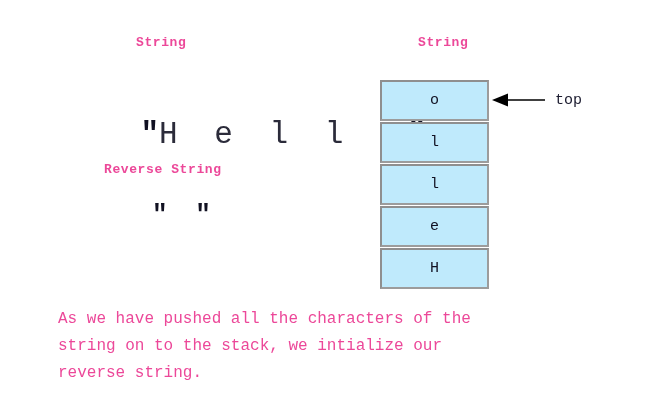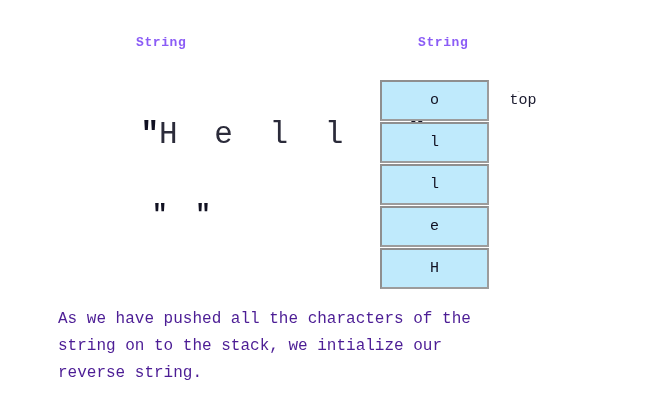--- a/index.html
+++ b/index.html
@@ -26,21 +26,21 @@
     height: 413px;
   }
 
   
   .heading {
     position: absolute;
     font-family: "Liberation Mono", "DejaVu Sans Mono", monospace;
     font-weight: bold;
     font-size: 13px;
     letter-spacing: 0.6px;
-    color: #8b5cf6;
+    color: #ec4899;
     white-space: nowrap;
   }
   #string-heading   { left: 136px; top: 35px; }
   #stack-heading    { left: 418px; top: 35px; }
   #reverse-heading  { left: 104px; top: 162px; }
 
   
   .string-literal {
     position: absolute;
     left: 66px;
@@ -100,57 +100,57 @@
   .stack-cell:last-child { margin-bottom: 0; }
 
   
   .top-pointer {
     position: absolute;
     left: 491px;
     top: 91px;
     height: 18px;
     display: flex;
     align-items: center;
-    flex-direction: column;
   }
   .arrow-svg { display: block; }
   .top-label {
     font-family: "Liberation Mono", "DejaVu Sans Mono", monospace;
     font-size: 15px;
     color: #1a1a2e;
     margin-left: 8px;
     white-space: nowrap;
   }
 
   
   .caption {
     position: absolute;
     left: 58px;
     top: 306px;
     width: 560px;
     font-family: "Liberation Mono", "DejaVu Sans Mono", monospace;
     font-size: 16px;
     line-height: 27px;
-    color: #4c1d95;
+    color: #ec4899;
     white-space: pre-line;
   }
 </style>
 </head>
 <body>
 
 <div class="canvas">
 
   <div class="heading" id="string-heading">String</div>
 
   <div class="heading" id="stack-heading">String</div>
 
   <div class="string-literal">
     <span class="q">"</span><span class="chars">H e l l o</span><span class="q">"</span>
   </div>
 
+  <div class="heading" id="reverse-heading">Reverse String</div>
 
   <div class="empty-literal">" "</div>
 
   <div class="stack">
     <div class="stack-cell">o</div>
     <div class="stack-cell">l</div>
     <div class="stack-cell">l</div>
     <div class="stack-cell">e</div>
     <div class="stack-cell">H</div>
   </div>

